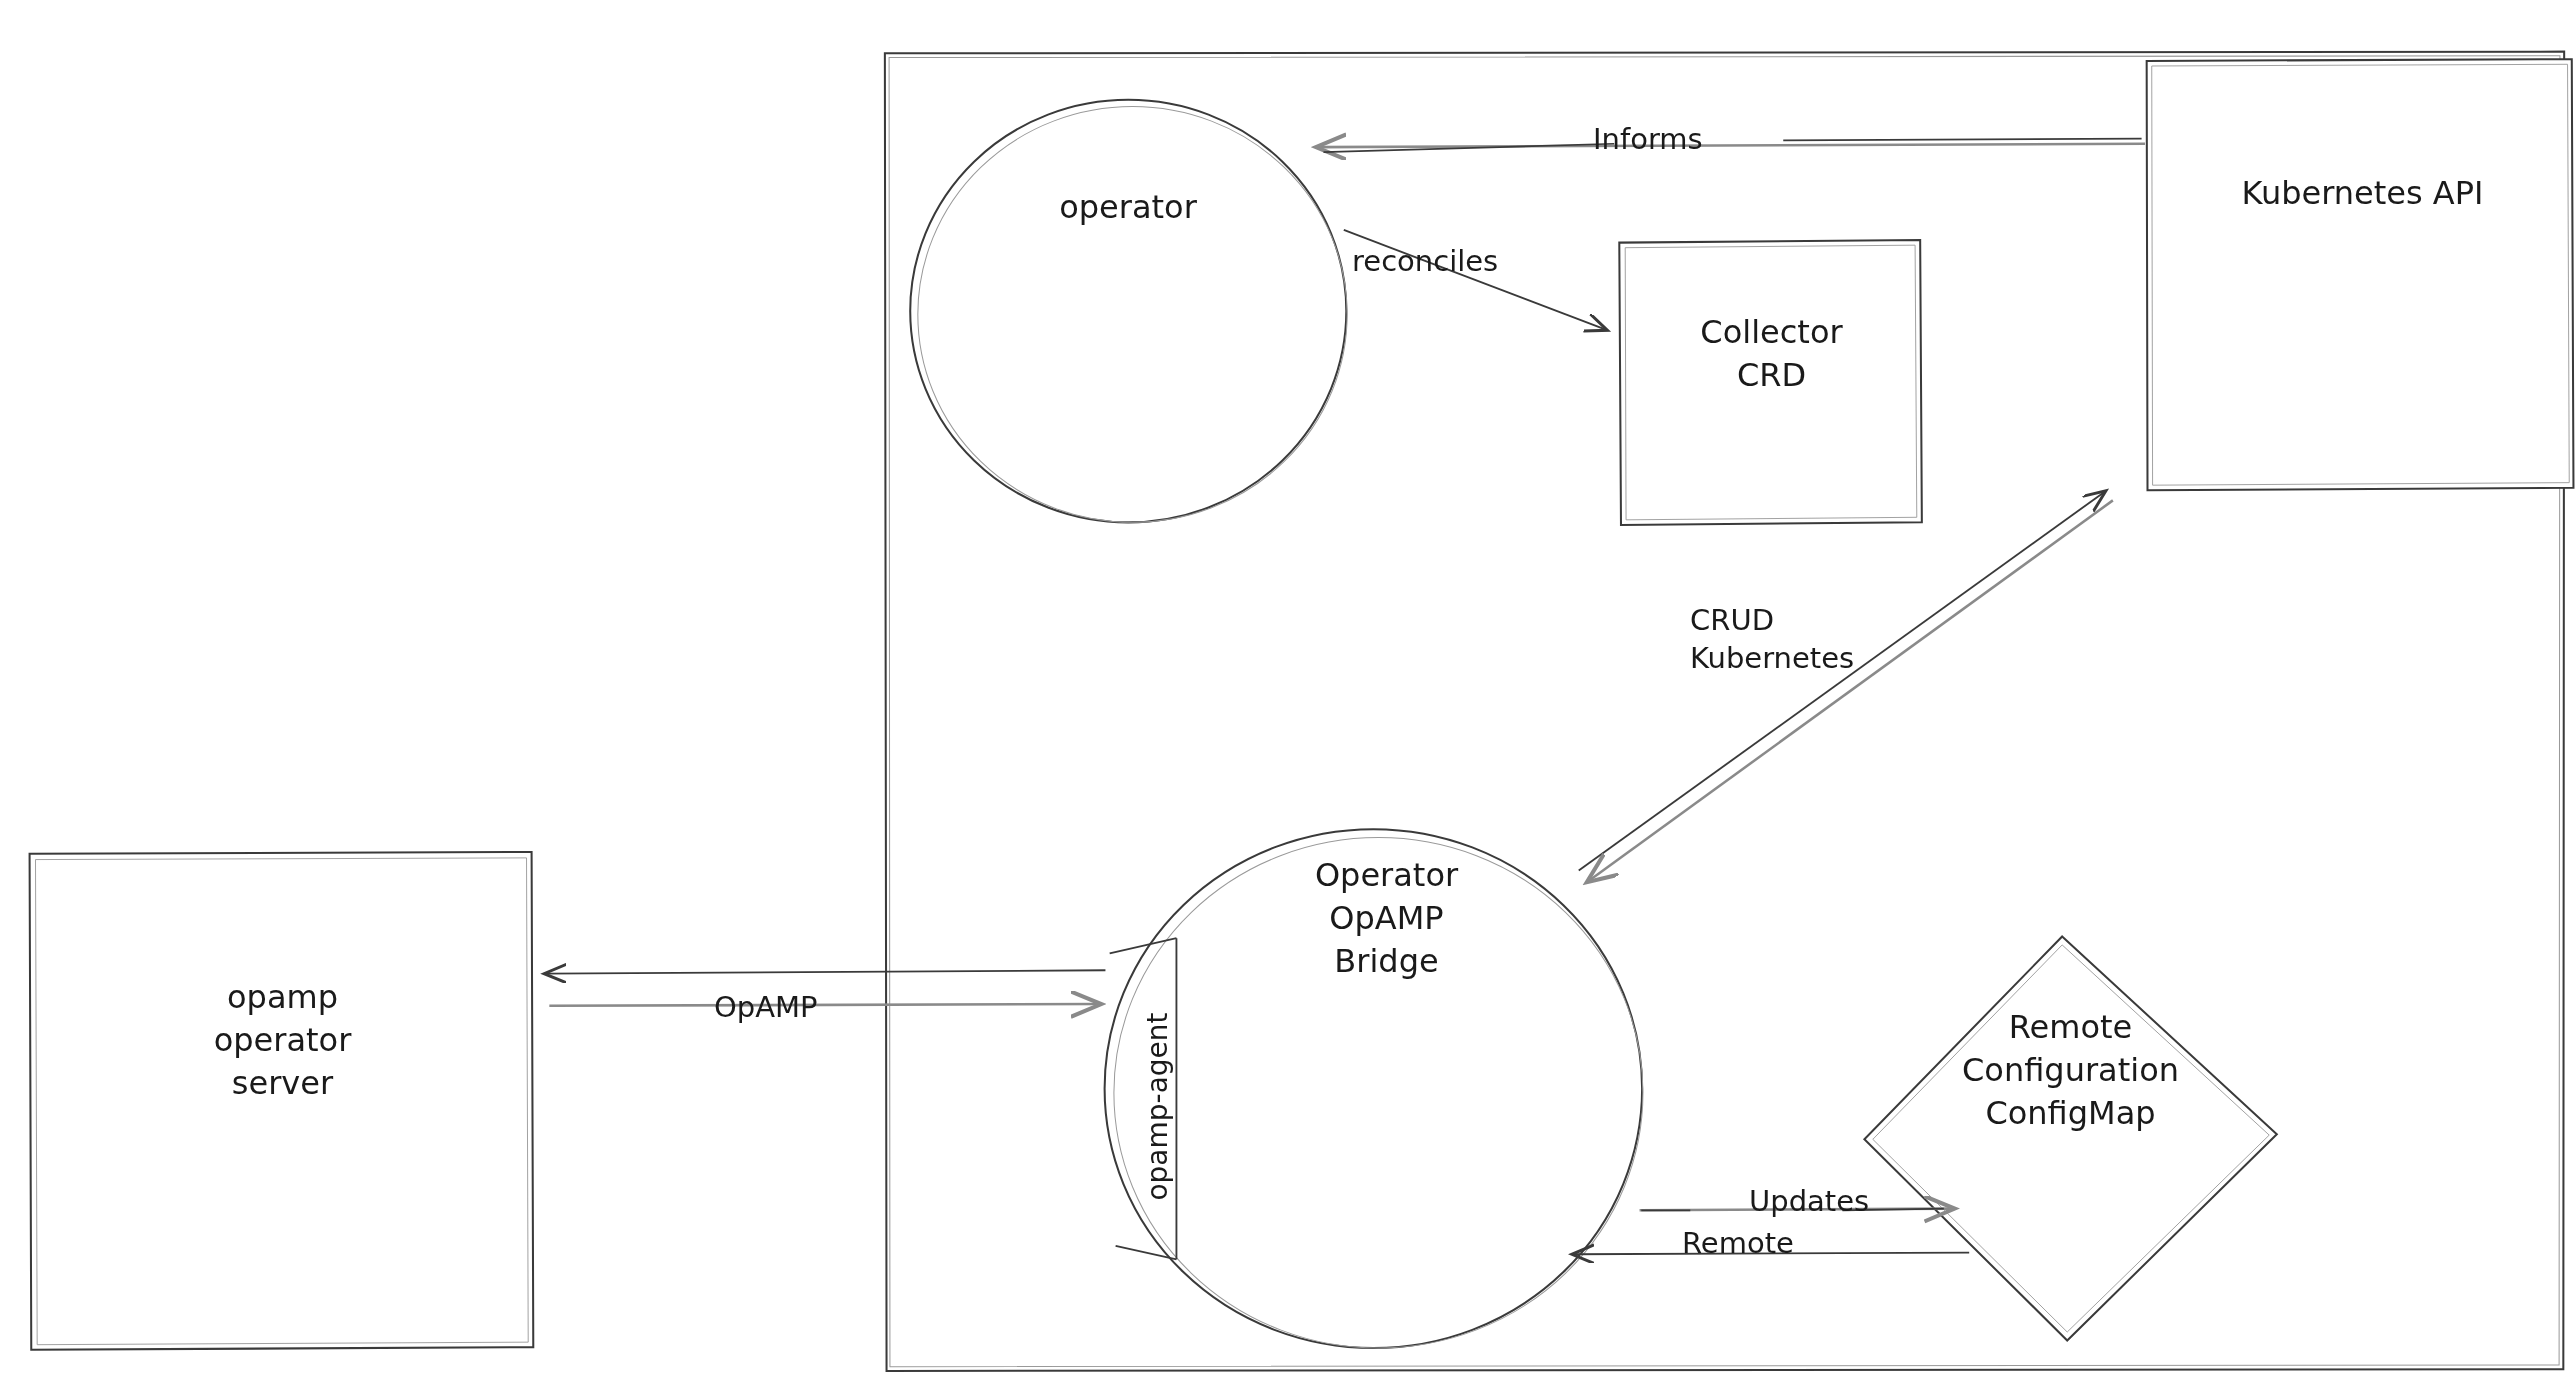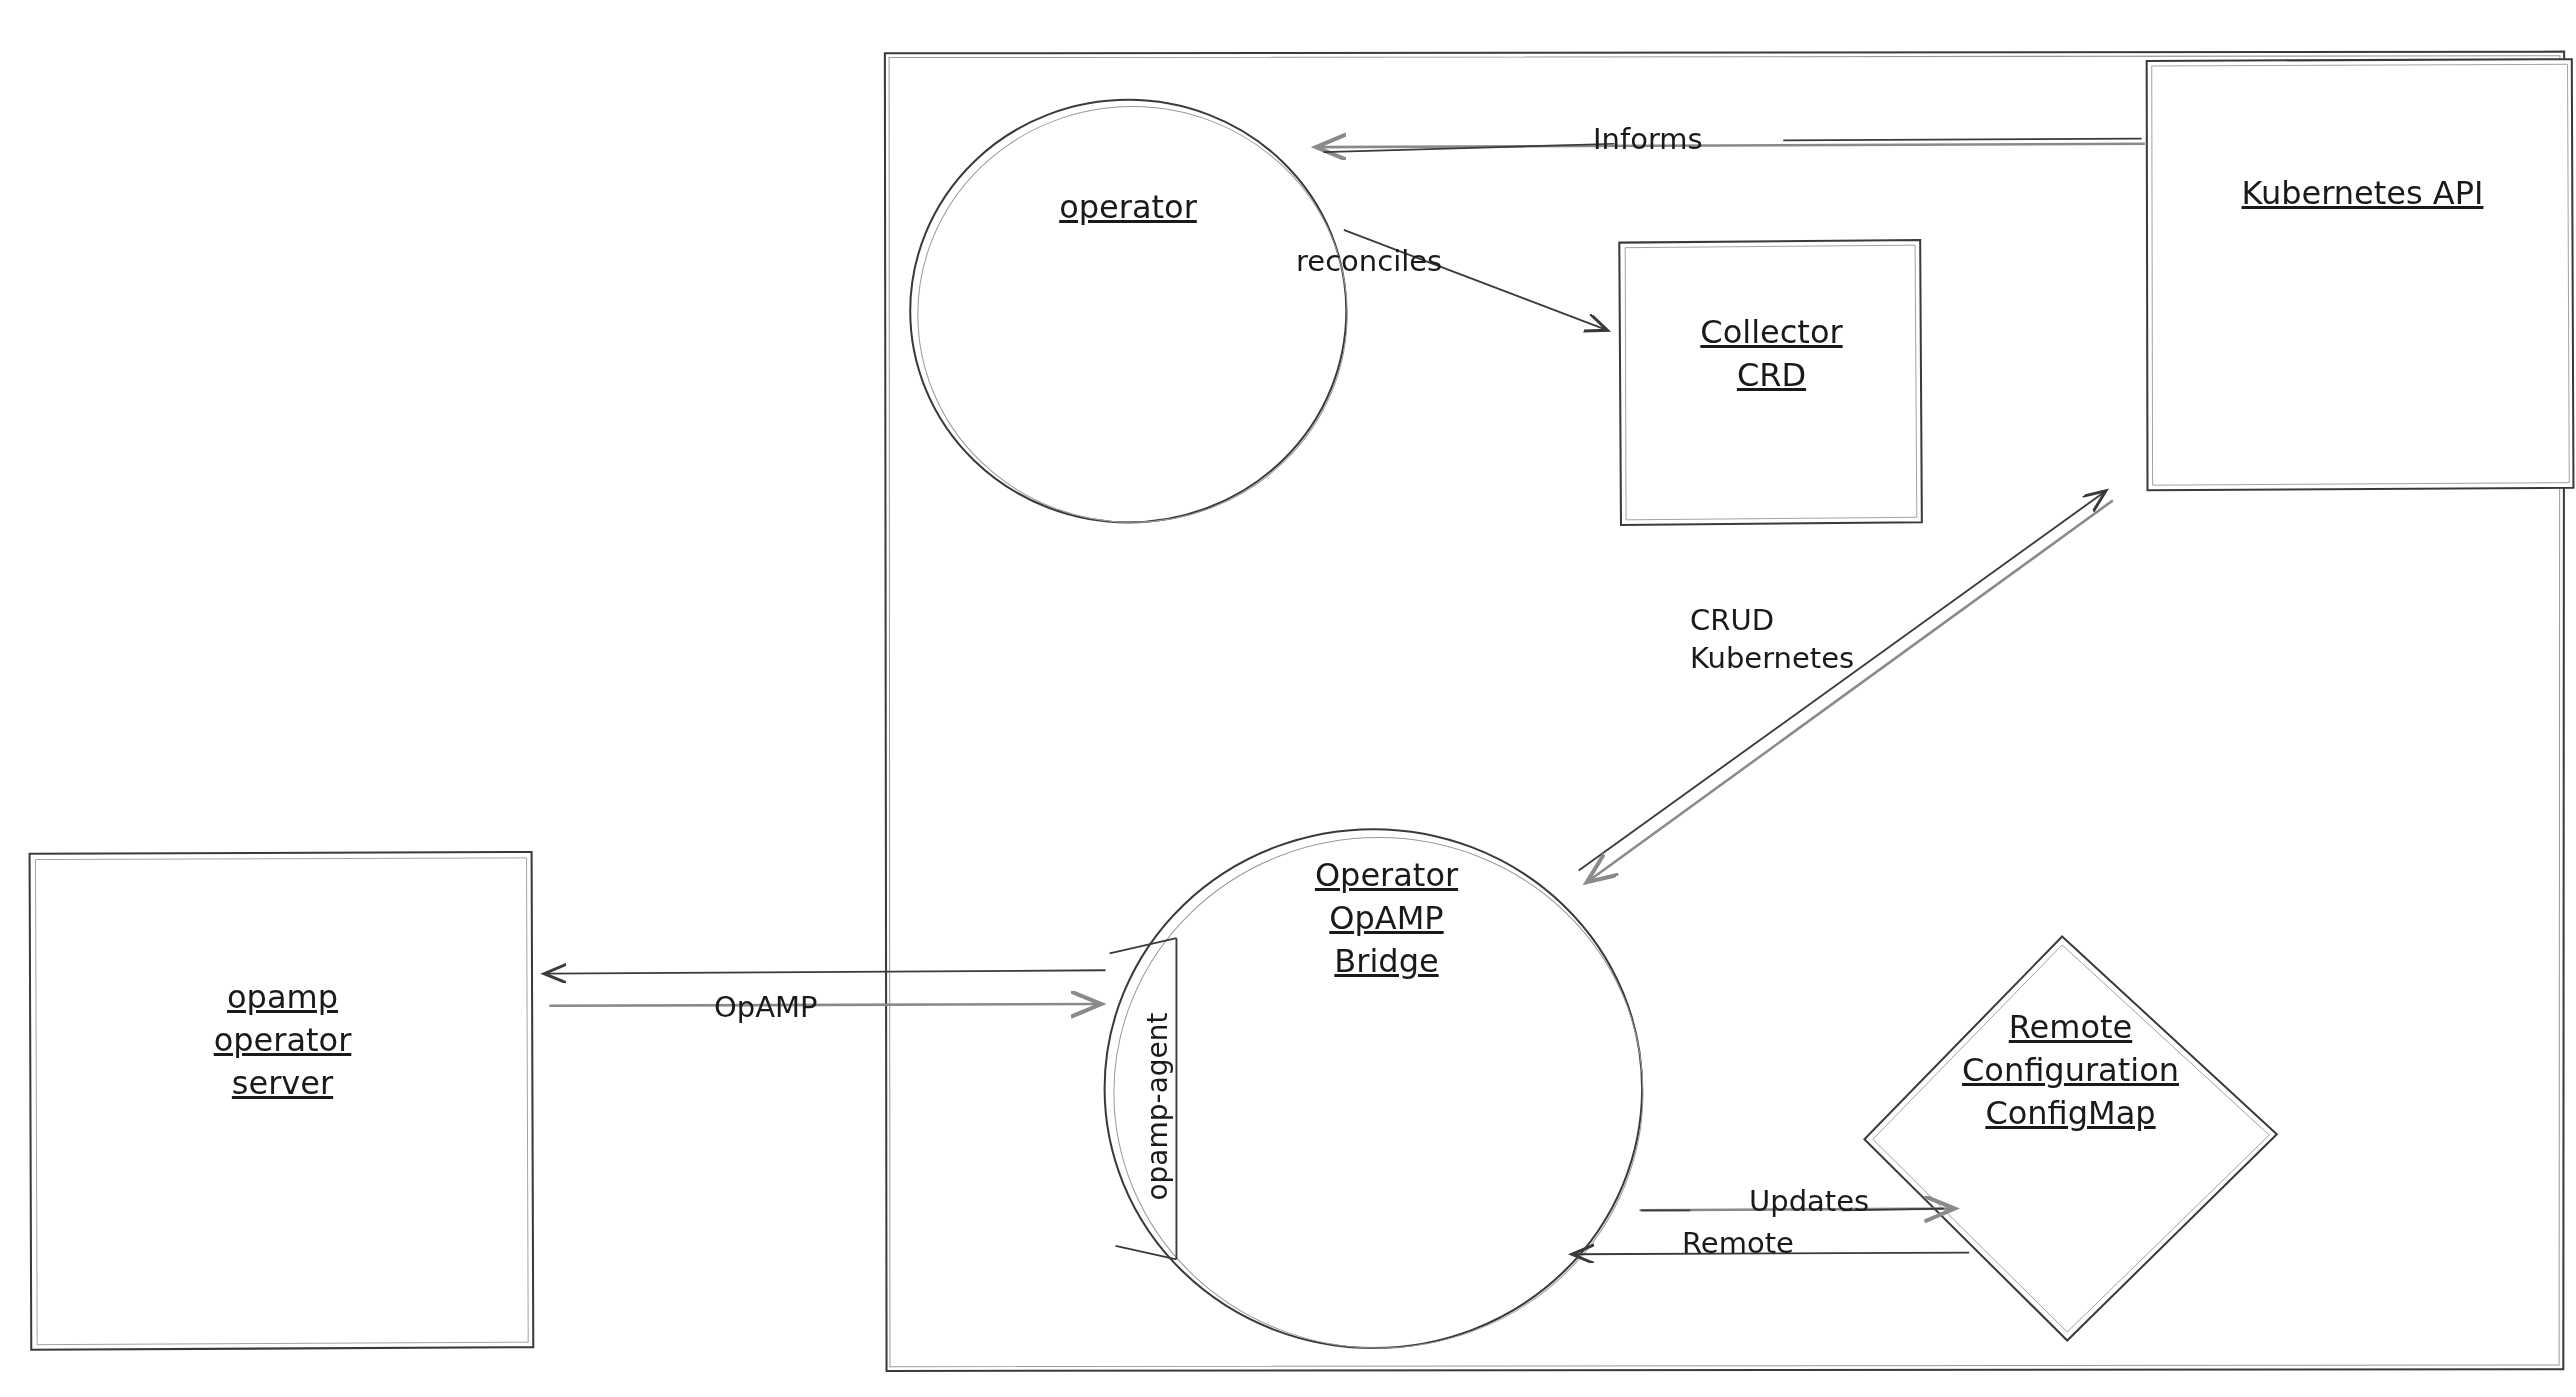--- a/index.html
+++ b/index.html
@@ -42,21 +42,21 @@
     white-space: pre-line;
   }
   .vertical-label {
     position: absolute;
     color: #1a1a1a;
     font-family: "DejaVu Sans", sans-serif;
     transform-origin: 50% 50%;
     transform: rotate(-90deg);
     white-space: nowrap;
   }
-  .sz-38 { font-size: 32px; text-decoration: underline; }
+  .sz-38 { font-size: 32px; }
   .sz-34 { font-size: 29px; }
   .sz-33 { font-size: 28px; }
 </style>
 </head>
 <body>
 
 <div id="canvas">
 
   <svg class="layer" viewBox="0 0 3048 1654">
     <defs>
@@ -154,21 +154,21 @@
   <div class="node-label sz-38" style="left:139px; top:976px; width:287px;">opamp
 operator
 server</div>
 
   <div class="node-label sz-38" style="left:1914px; top:1006px; width:313px;">Remote
 Configuration
 ConfigMap</div>
 
   <div class="edge-label sz-34" style="left:1593px; top:121px; width:211px;">Informs</div>
 
-  <div class="edge-label sz-34" style="left:1296px; top:243px; width:228px;">reconciles</div>
+  <div class="edge-label sz-34" style="left:1352px; top:243px; width:228px;">reconciles</div>
 
   <div class="edge-label sz-34" style="left:1690px; top:602px; width:254px;">CRUD
 Kubernetes</div>
 
   <div class="edge-label sz-34" style="left:714px; top:989px; width:194px;">OpAMP</div>
 
   <div class="edge-label sz-34" style="left:1749px; top:1183px; width:190px;">Updates</div>
 
   <div class="edge-label sz-34" style="left:1682px; top:1225px; width:173px;">Remote</div>
 

